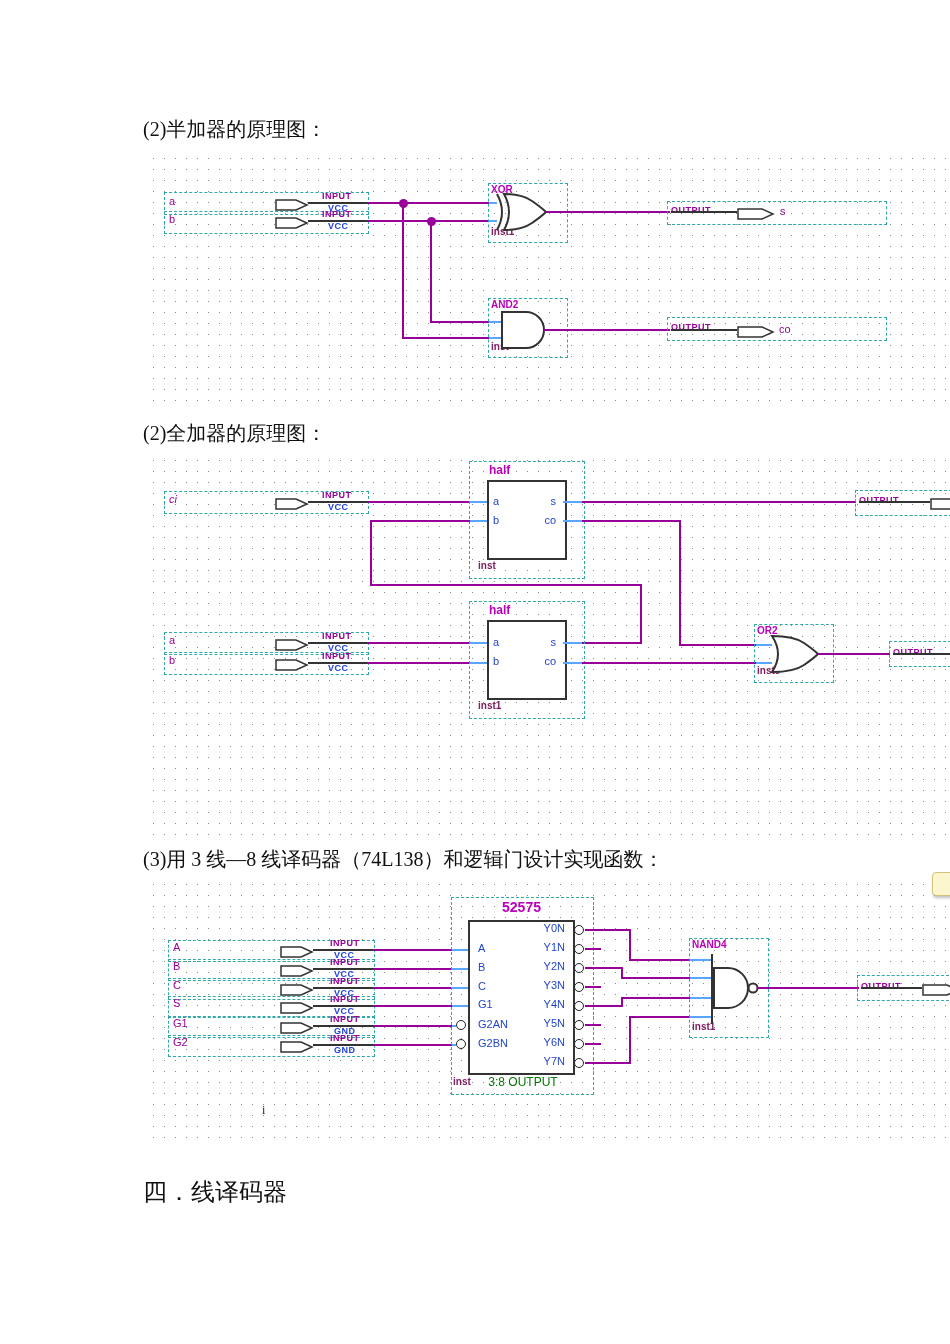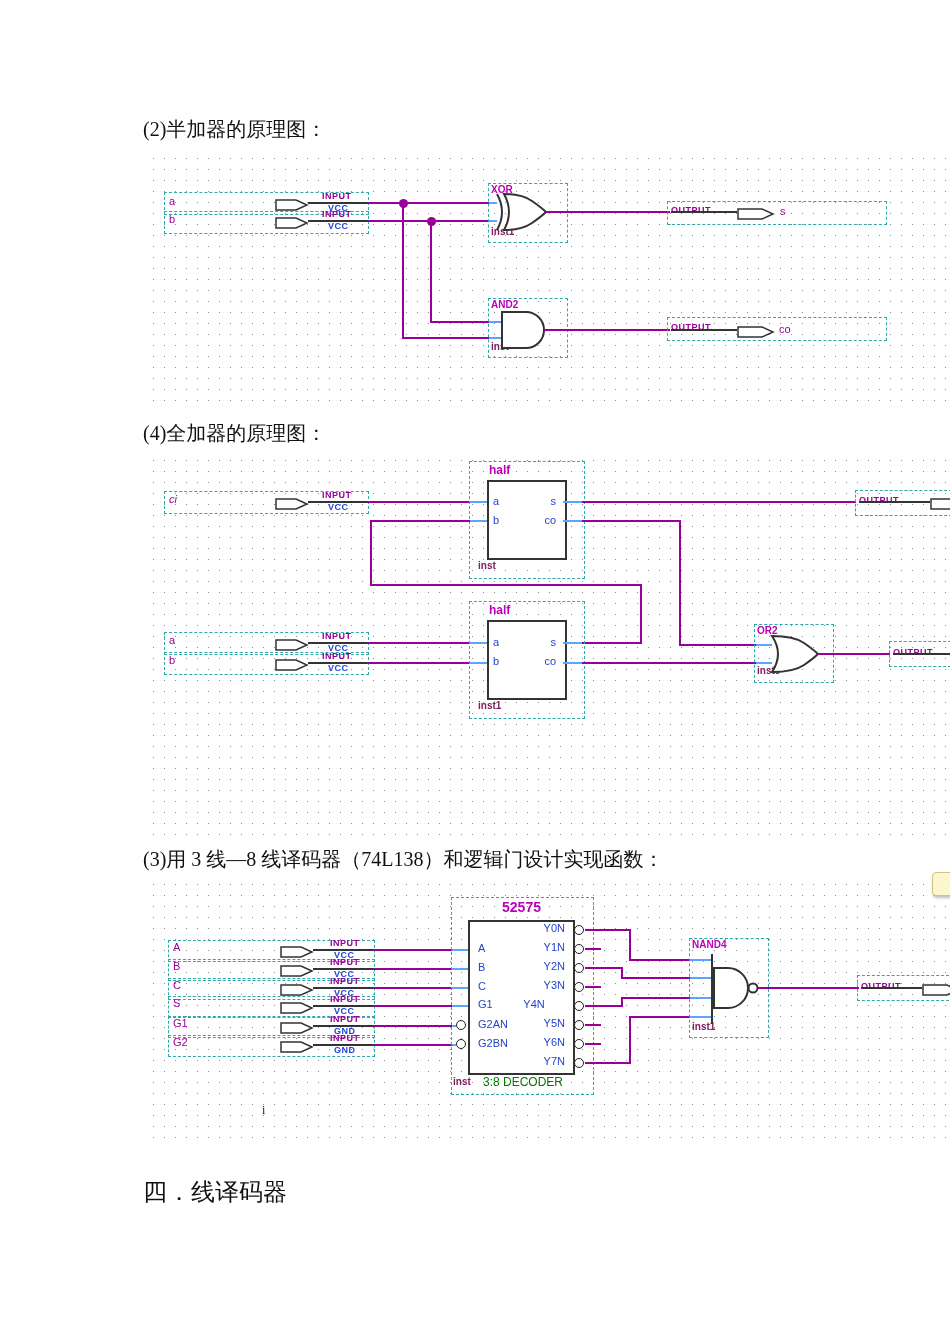--- a/index.html
+++ b/index.html
@@ -28,21 +28,21 @@
   .pin{position:absolute;}
   .pin svg polygon{stroke-width:1.5;}
   .note{position:absolute;background:#fcf6cf;border:1px solid #cfc37e;border-radius:4px 0 0 4px;
         box-shadow:1px 2px 3px rgba(0,0,0,.25);}
   .stray{position:absolute;color:#222;font-size:12px;font-family:"Liberation Serif",serif;}
 </style>
 </head>
 <body>
 
 <div class="heading" style="left:143px;top:116px;">(2)半加器的原理图：</div>
-<div class="heading" style="left:143px;top:420px;">(4)全加器的原理图：</div>
+<div class="heading" style="left:143px;top:420px;">(2)全加器的原理图：</div>
 <div class="heading" style="left:143px;top:846px;">(3)用 3 线—8 线译码器（74L138）和逻辑门设计实现函数：</div>
 <div class="heading" style="left:143px;top:1176px;font-size:24px;">四．线译码器</div>
 
 <div class="grid" style="left:145px;top:150px;width:805px;height:258px;"></div>
 <div class="grid" style="left:145px;top:452px;width:805px;height:393px;"></div>
 <div class="grid" style="left:145px;top:876px;width:805px;height:266px;"></div>
 
 <div class="db" style="left:164px;top:192px;width:203px;height:21px;"></div>
 <span class="pn" style="left:169px;top:196px;">a</span>
 <div class="pin" style="left:275px;top:197px;"><svg width="34" height="12">
@@ -279,26 +279,26 @@
 <span class="pt" style="left:478px;top:943px;">A</span>
 <span class="pt" style="left:478px;top:962px;">B</span>
 <span class="pt" style="left:478px;top:981px;">C</span>
 <span class="pt" style="left:478px;top:999px;">G1</span>
 <span class="pt" style="left:478px;top:1019px;">G2AN</span>
 <span class="pt" style="left:478px;top:1038px;">G2BN</span>
 <span class="pt" style="left:503px;top:923px;width:62px;text-align:right;">Y0N</span>
 <span class="pt" style="left:503px;top:942px;width:62px;text-align:right;">Y1N</span>
 <span class="pt" style="left:503px;top:961px;width:62px;text-align:right;">Y2N</span>
 <span class="pt" style="left:503px;top:980px;width:62px;text-align:right;">Y3N</span>
-<span class="pt" style="left:503px;top:999px;width:62px;text-align:center;">Y4N</span>
+<span class="pt" style="left:503px;top:999px;width:62px;text-align:right;">Y4N</span>
 <span class="pt" style="left:503px;top:1018px;width:62px;text-align:right;">Y5N</span>
 <span class="pt" style="left:503px;top:1037px;width:62px;text-align:right;">Y6N</span>
 <span class="pt" style="left:503px;top:1056px;width:62px;text-align:right;">Y7N</span>
 <span class="il" style="left:453px;top:1077px;">inst</span>
-<span style="position:absolute;left:468px;top:1076px;width:110px;text-align:center;color:#007700;font-size:12px;line-height:12px;">3:8 DECODER</span>
+<span style="position:absolute;left:468px;top:1076px;width:110px;text-align:center;color:#007700;font-size:12px;line-height:12px;">3:8 OUTPUT</span>
 
 <div class="bub" style="left:574px;top:925px;"></div>
 <div class="bub" style="left:574px;top:944px;"></div>
 <div class="bub" style="left:574px;top:963px;"></div>
 <div class="bub" style="left:574px;top:982px;"></div>
 <div class="bub" style="left:574px;top:1001px;"></div>
 <div class="bub" style="left:574px;top:1020px;"></div>
 <div class="bub" style="left:574px;top:1039px;"></div>
 <div class="bub" style="left:574px;top:1058px;"></div>
 

